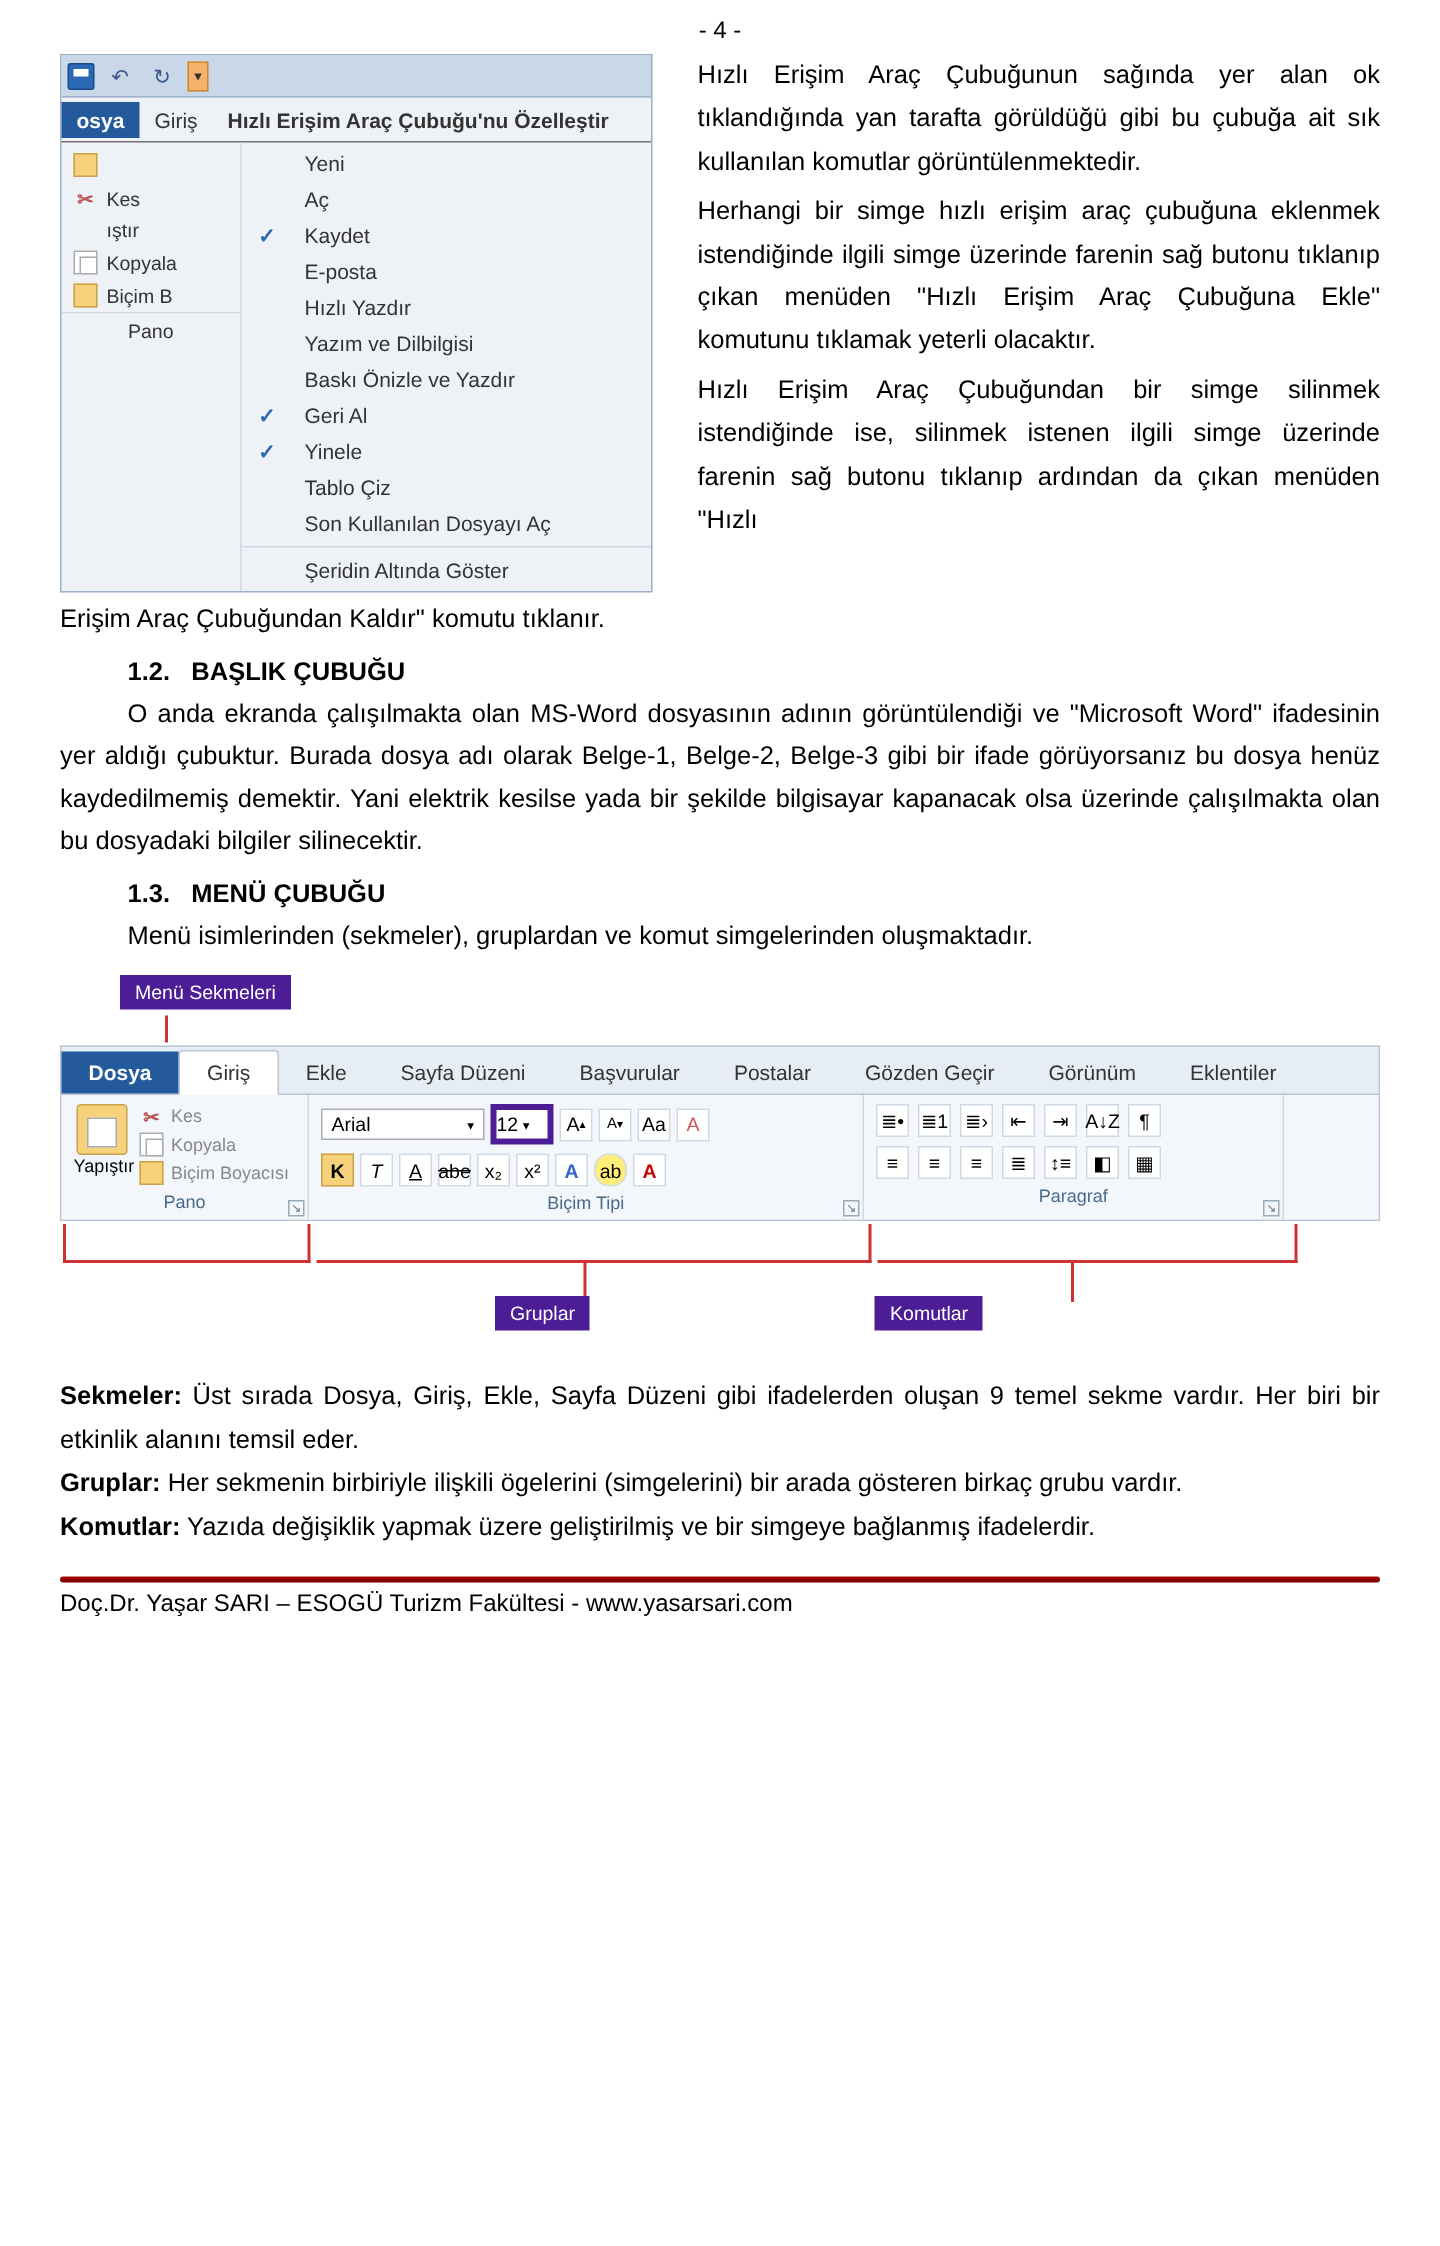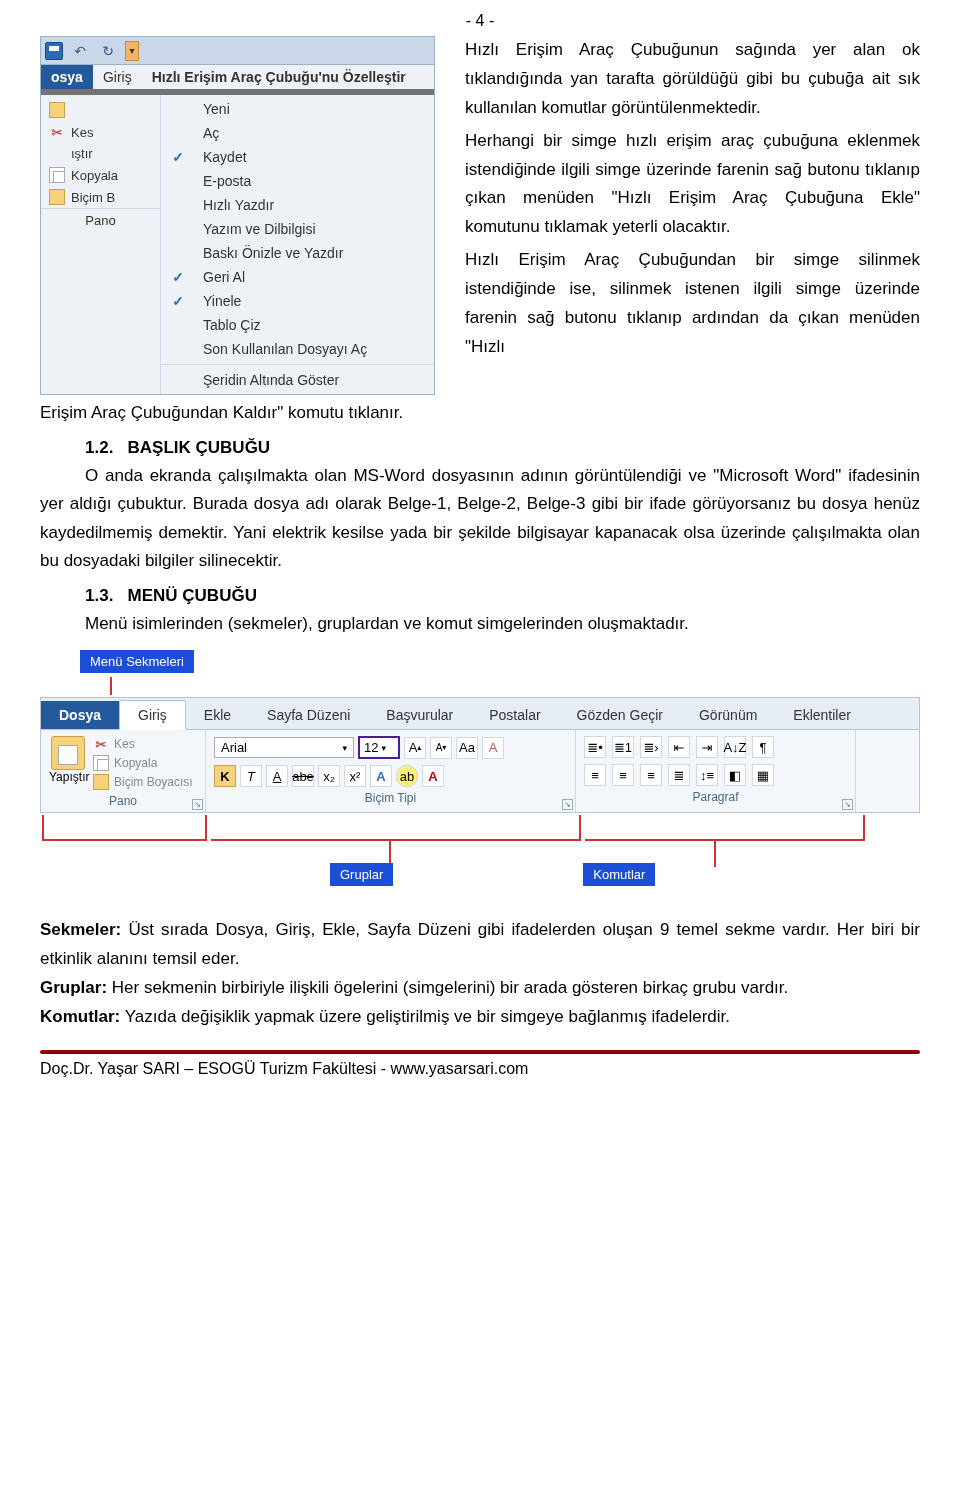--- a/index.html
+++ b/index.html
@@ -12,64 +12,64 @@
     padding: 0 40px 20px;
   }
   .page-num { text-align: center; font-size: 16px; margin: 12px 0 6px; }
   .top-row { display: flex; gap: 30px; align-items: flex-start; }
   .figure1 { width: 395px; border: 1px solid #9db2c9; background: #eef2f7; font-size: 13px; color: #333; }
   .qat-bar { display:flex; align-items:center; background:#c9d7e9; height:28px; padding:0 4px; gap:6px; border-bottom:1px solid #9db2c9;}
   .qat-save { width:18px;height:18px;background:#2a6ab5;border:1px solid #1a4a85;border-radius:2px; position:relative;}
   .qat-save::after{content:"";position:absolute;left:3px;right:3px;top:3px;bottom:8px;background:#fff;}
   .qat-btn{ width:22px;height:20px;display:flex;align-items:center;justify-content:center;color:#3a5a8a;font-size:14px;}
   .qat-dd{ width:14px;height:20px;background:#f6b26b;border:1px solid #c78a3a;display:flex;align-items:center;justify-content:center;font-size:10px;}
-  .qat-title-row{display:flex;align-items:center;height:30px;border-bottom:6px solid #737373;}
+  .qat-title-row{display:flex;align-items:center;height:30px;border-bottom:1px solid #737373;}
   .file-tab{background:#245a9c;color:#fff;padding:4px 10px;font-weight:bold;font-size:14px;}
   .giris-tab{padding:4px 10px;font-size:14px;}
   .customize-title{font-weight:bold;font-size:14px;padding:4px 10px;}
   .main-flex{display:flex;}
   .left-col{width:120px;border-right:1px solid #cfd9e6;padding:4px 0;}
   .left-item{display:flex;align-items:center;gap:6px;padding:3px 8px;font-size:13px;}
   .ic{width:16px;height:16px;display:inline-flex;align-items:center;justify-content:center;font-size:13px;}
   .scissors{color:#b55; font-weight:bold;}
   .copy-ic{background:#fff;border:1px solid #aaa;position:relative;}
   .copy-ic::after{content:"";position:absolute;left:3px;top:3px;width:10px;height:10px;background:#fff;border:1px solid #aaa;}
   .brush-ic{background:#f7d27a;border:1px solid #c7a24a;}
   .pano-foot{text-align:center;font-size:13px;padding:4px 0;border-top:1px solid #cfd9e6;}
   .right-col{flex:1;padding:2px 0;}
   .menu-item{display:flex;align-items:center;gap:18px;padding:4px 10px;font-size:14px;}
   .chk{width:14px;display:inline-block;text-align:center;color:#2a6ab5;font-weight:bold;}
   .sep{border-top:1px solid #cfd9e6;margin:3px 0;}
   .p1text{flex:1;font-size:17px;line-height:1.7;text-align:justify;}
   .body-p{font-size:17px;line-height:1.68;text-align:justify;margin-top:4px;}
   .h13{font-weight:bold;font-size:17px;margin-top:10px;}
   .indent{margin-left:45px;}
-  .tag-box{display:inline-block;background:#1d4ed8;color:#fff;font-size:13px;padding:4px 10px;}
+  .tag-box{display:inline-block;background:#4c1d95;color:#fff;font-size:13px;padding:4px 10px;}
   .tag-wrap{margin:12px 0 4px 40px;}
   .ribbon-wrap{border:1px solid #b8c4d3;background:#e7edf5;margin:2px 0;}
   .tabs-row{display:flex;align-items:flex-end;height:32px;border-bottom:1px solid #b8c4d3;}
   .rtab{padding:6px 18px;font-size:14px;color:#333;}
   .rtab.file{background:#245a9c;color:#fff;font-weight:bold;text-align:center;}
   .rtab.active{background:#fff;border:1px solid #b8c4d3;border-bottom:1px solid #fff;margin-bottom:-1px;border-radius:3px 3px 0 0;}
   .groups-row{display:flex;background:#f3f6fa;}
   .grp{border-right:1px solid #cfd9e6;padding:6px 8px 4px;position:relative;}
   .grp-name{text-align:center;font-size:12px;color:#4a6a8a;padding-top:4px;}
   .dlgl{position:absolute;right:2px;bottom:2px;width:11px;height:11px;border:1px solid #9ab;font-size:8px;line-height:9px;text-align:center;color:#678;}
   .clip-grp{width:165px;}
   .font-grp{width:370px;}
   .para-grp{width:280px;}
   .paste-col{display:flex;gap:6px;}
   .paste-big{width:38px;text-align:center;}
   .paste-ic{width:34px;height:34px;margin:0 auto;background:#f7d27a;border:1px solid #c7a24a;border-radius:3px;position:relative;}
   .paste-ic::after{content:"";position:absolute;left:6px;top:8px;right:6px;bottom:4px;background:#fff;border:1px solid #aaa;}
   .clip-list{display:flex;flex-direction:column;gap:3px;font-size:12px;color:#888;}
   .clip-list span{display:flex;align-items:center;gap:5px;}
   .font-row1{display:flex;gap:4px;align-items:center;}
-  .font-sel{background:#fff;border:1px solid #aab;padding:2px 6px;font-size:13px;width:140px;display:flex;justify-content:space-between;align-items:center;}
-  .size-sel{background:#fff;border:2px solid #4c1d95;padding:2px 12px;font-size:13px;width:42px;display:flex;justify-content:flex-end;align-items:center;}
+  .font-sel{background:#fff;border:1px solid #aab;padding:2px 6px;font-size:13px;width:109px;display:flex;justify-content:space-between;align-items:center;}
+  .size-sel{background:#fff;border:4px solid #4c1d95;padding:2px 0;font-size:13px;width:42px;display:flex;justify-content:flex-start;align-items:center;}
   .sm-btn{width:22px;height:22px;border:1px solid #cfd9e6;background:#fff;display:flex;align-items:center;justify-content:center;font-size:13px;}
   .font-row2{display:flex;gap:4px;align-items:center;margin-top:6px;}
   .bold-y{background:#f7d27a;border-color:#c7a24a;font-weight:bold;}
   .hl{background:#ffef7a;border-radius:10px;}
   .fc{color:#c00;font-weight:bold;}
   .para-rows{display:flex;flex-direction:column;gap:6px;}
   .para-row{display:flex;gap:6px;align-items:center;font-size:13px;}
   .bracket{border:2px solid #c33;height:26px;margin:0 2px;}
   .bracket-row{display:flex;}
   .br1{width:165px;}

